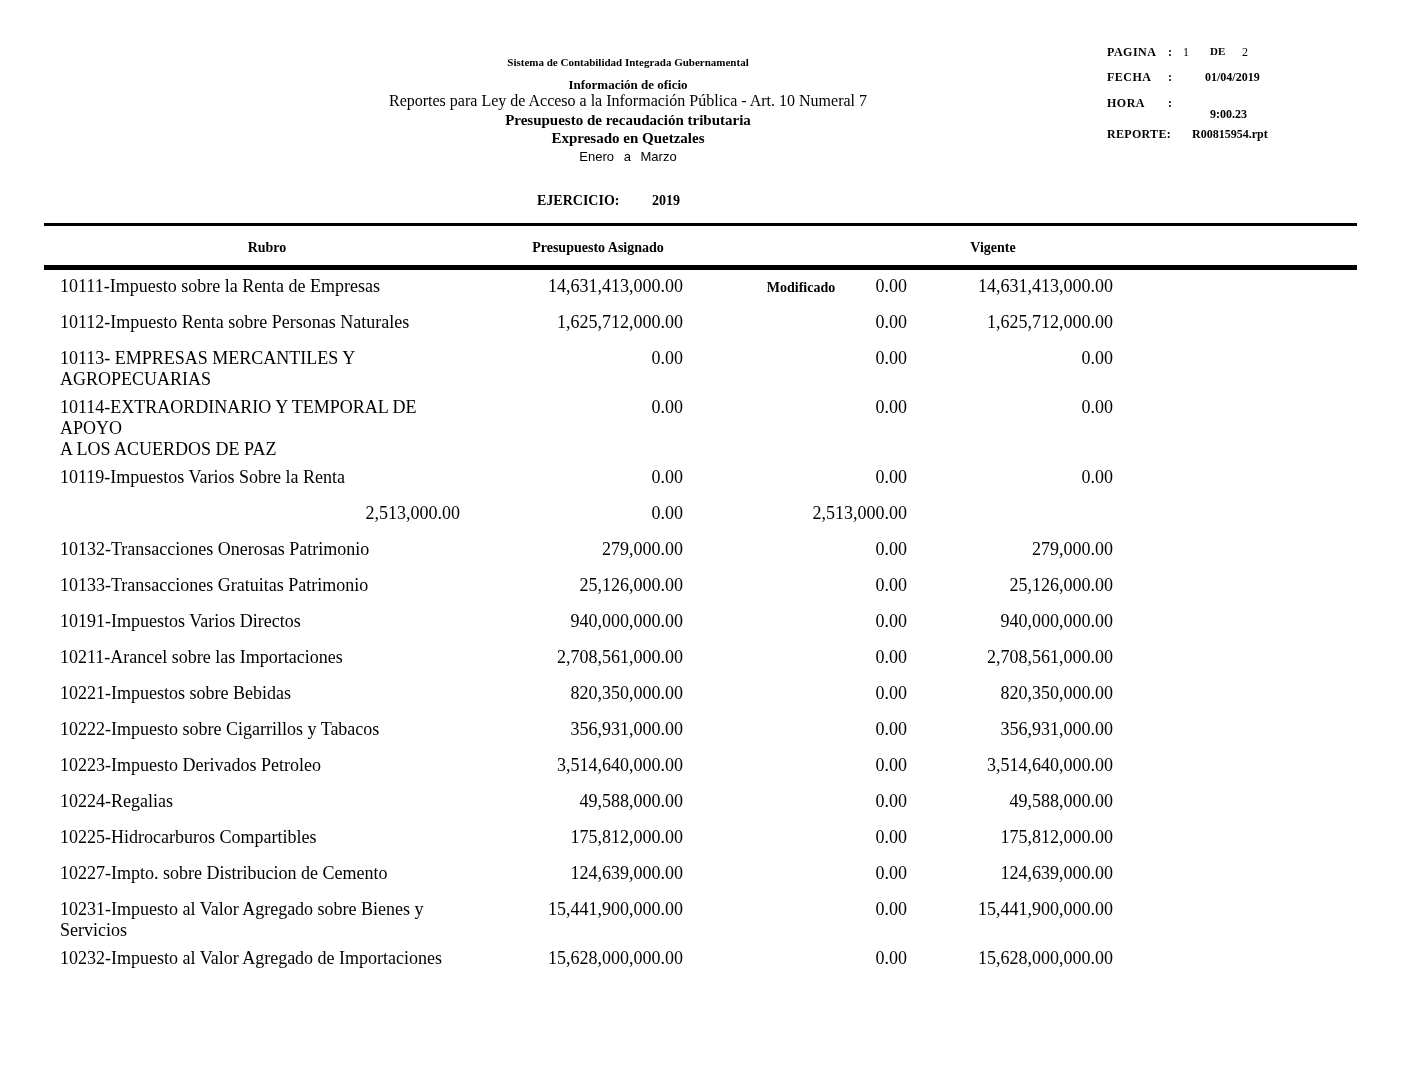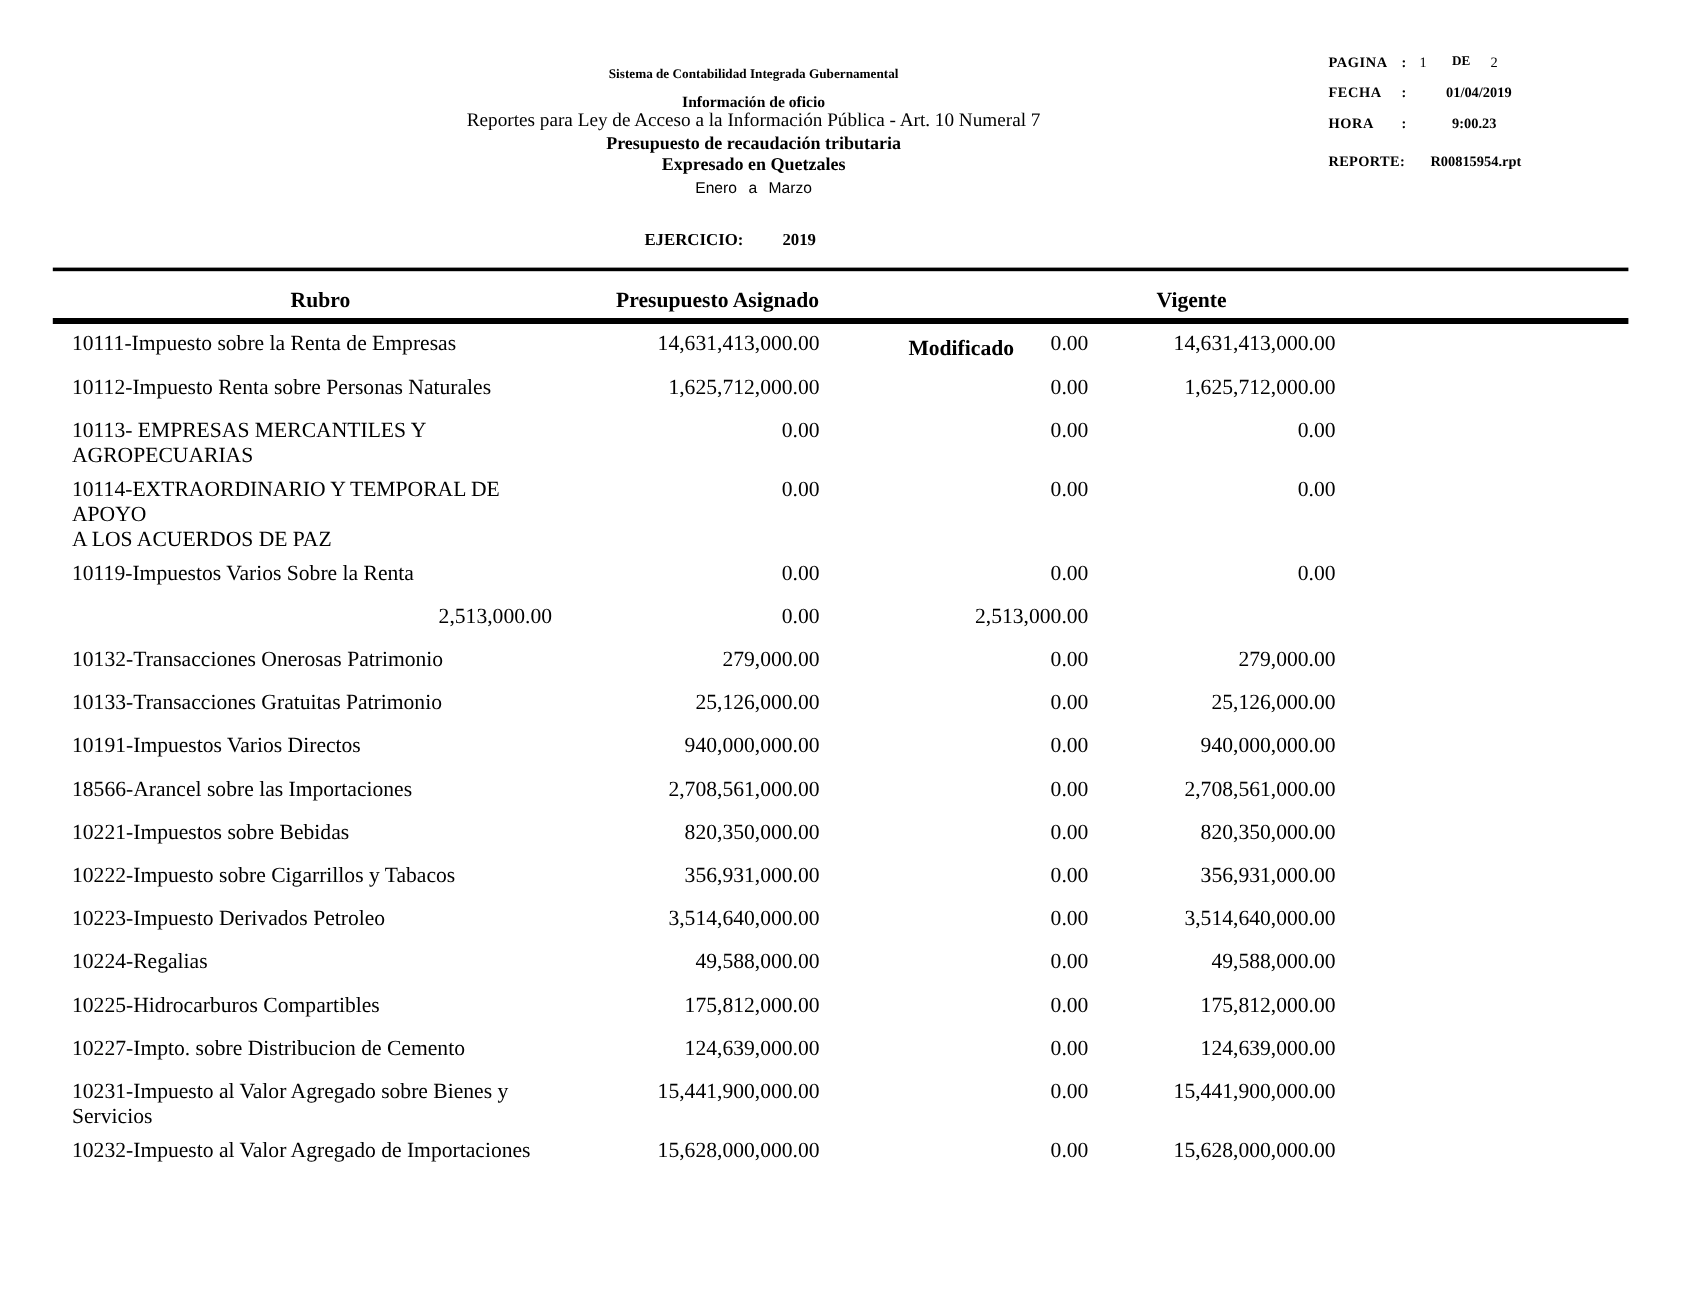--- a/index.html
+++ b/index.html
@@ -32,30 +32,30 @@
   .m-label { left:0; letter-spacing:0.5px; }
   .m-colon { left:61px; }
   .meta-pagina { top:45px; }
   .meta-fecha  { top:70px; }
   .meta-hora   { top:96px; }
   .meta-reporte{ top:127px; }
   .meta-pagina .v-num1 { left:76px;  font-weight:normal; }
   .meta-pagina .v-de   { left:103px; font-size:11px; }
   .meta-pagina .v-num2 { left:135px; font-weight:normal; }
   .meta-fecha .m-val   { left:98px; }
-  .meta-hora .m-val    { left:103px; }
+  .meta-hora .m-val    { left:103px;margin-top:11px; }
   .meta-reporte .m-label { letter-spacing:0.3px; }
   .meta-reporte .m-val { left:85px; }
 
   
   .rule { position:absolute; left:44px; width:1313px; background:#000; }
   .rule-top    { top:223px; height:3px; }
   .rule-bottom { top:265px; height:5px; }
   .col-head { position:absolute; top:240px; transform:translateX(-50%);
-              font-size:18px; font-weight:bold; white-space:nowrap; }
+              font-size:14px; font-weight:bold; white-space:nowrap; }
   .ch-rubro    { left:267px; }
   .ch-asignado { left:598px; }
   .ch-modif    { left:801px;margin-top:40px; }
   .ch-vigente  { left:993px; }
 
   
   .rows { position:absolute; left:60px; top:276px; width:1053px; }
   .row { display:grid; grid-template-columns:400px 223px 224px 206px;
          align-items:start; font-size:18px; line-height:21px; margin-bottom:15px; }
   .row.two-line { margin-bottom:7px; }
@@ -160,21 +160,21 @@
         <div class="cell-modificado">0.00</div>
         <div class="cell-vigente">25,126,000.00</div>
       </div>
       <div class="row">
         <div class="cell-rubro">10191-Impuestos Varios Directos</div>
         <div class="cell-asignado">940,000,000.00</div>
         <div class="cell-modificado">0.00</div>
         <div class="cell-vigente">940,000,000.00</div>
       </div>
       <div class="row">
-        <div class="cell-rubro">18566-Arancel sobre las Importaciones</div>
+        <div class="cell-rubro">10211-Arancel sobre las Importaciones</div>
         <div class="cell-asignado">2,708,561,000.00</div>
         <div class="cell-modificado">0.00</div>
         <div class="cell-vigente">2,708,561,000.00</div>
       </div>
       <div class="row">
         <div class="cell-rubro">10221-Impuestos sobre Bebidas</div>
         <div class="cell-asignado">820,350,000.00</div>
         <div class="cell-modificado">0.00</div>
         <div class="cell-vigente">820,350,000.00</div>
       </div>

